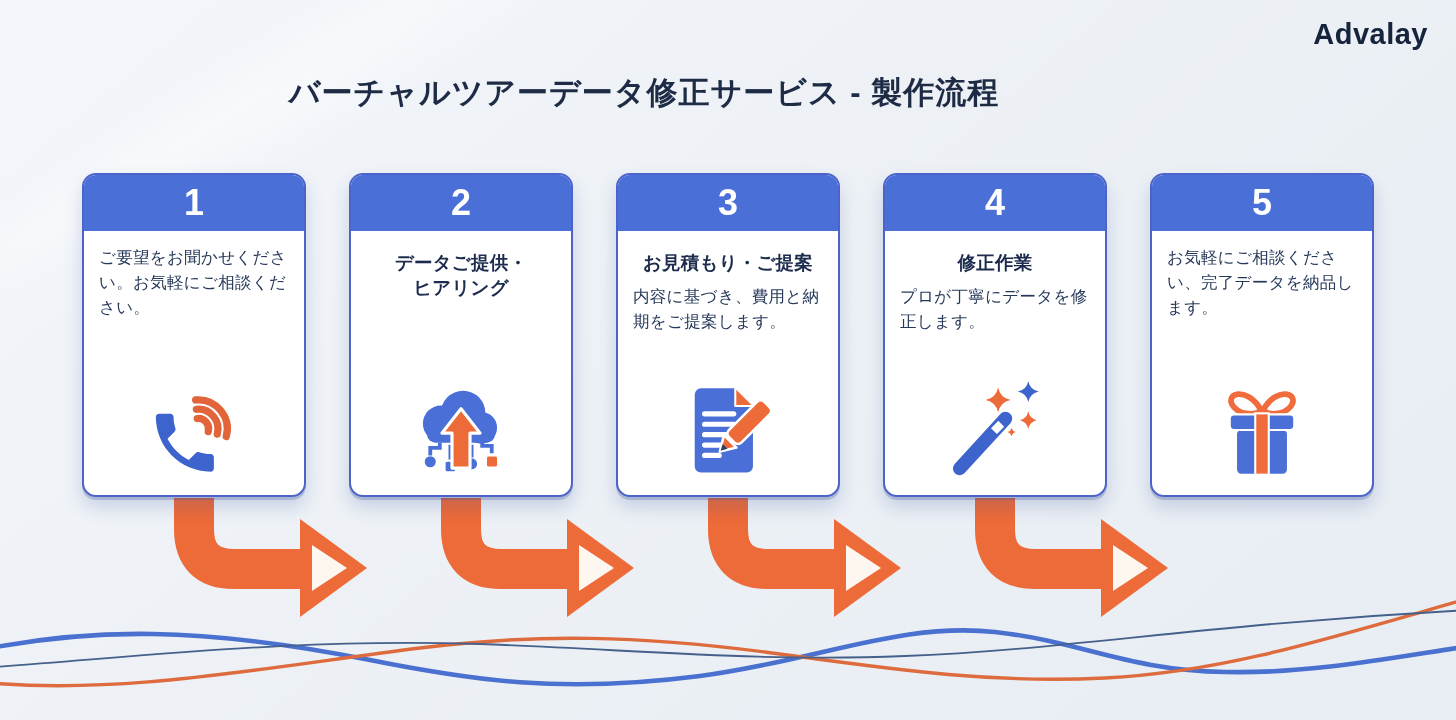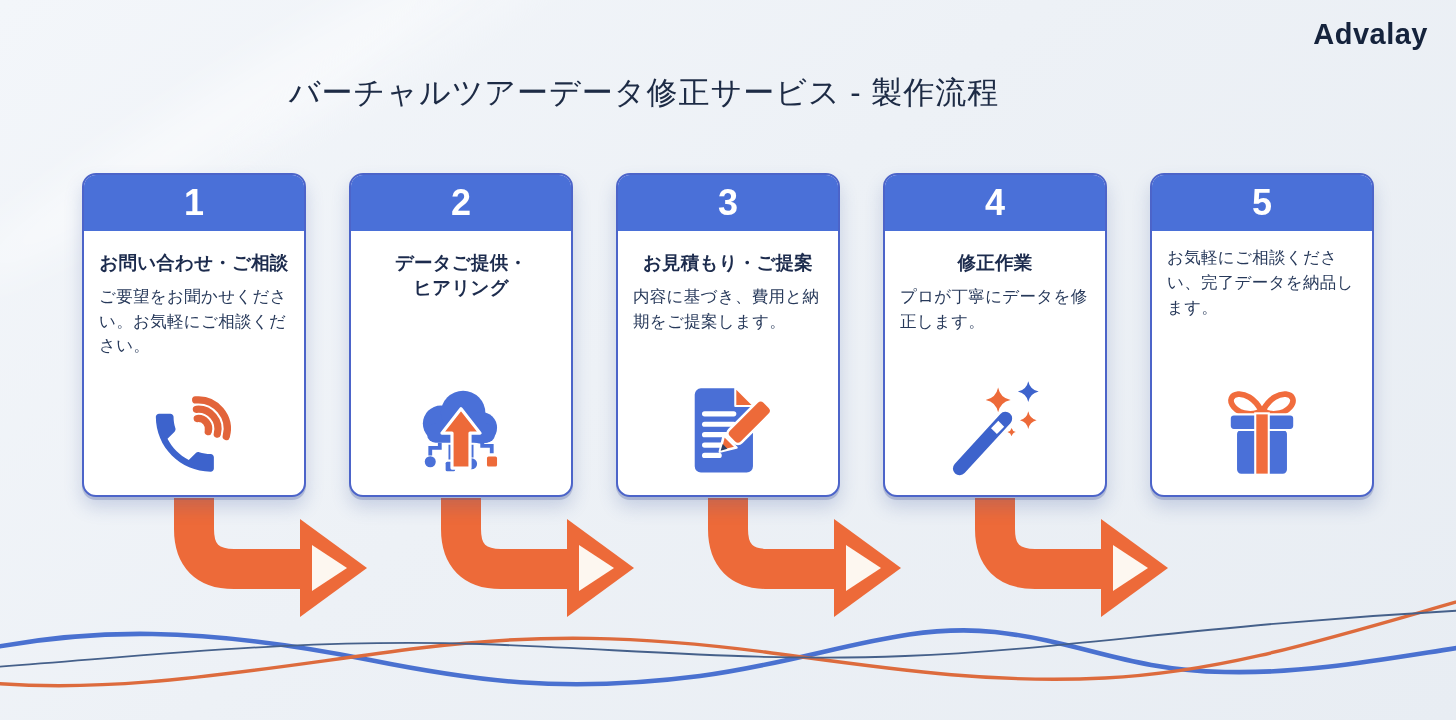--- a/index.html
+++ b/index.html
@@ -11,21 +11,21 @@
   .streak{position:absolute;background:rgba(255,255,255,.45);transform:rotate(-32deg);border-radius:50%;filter:blur(18px);}
   .streak.s1{width:600px;height:60px;left:-80px;top:90px;}
   .streak.s2{width:500px;height:46px;left:180px;top:10px;opacity:.5;}
 
   .brand{
     position:absolute;top:18px;right:28px;
     font-size:29px;font-weight:600;color:#15233c;letter-spacing:.5px;
   }
   .page-title{
     position:absolute;top:72px;left:0;width:1288px;text-align:center;
-    font-size:31px;font-weight:400;color:#1d2b45;letter-spacing:1px;
+    font-size:31px;font-weight:700;color:#1d2b45;letter-spacing:1px;
   }
 
   .cards{position:absolute;left:82px;top:173px;display:flex;gap:43px;z-index:2;}
   .card{
     width:224px;height:324px;box-sizing:border-box;
     background:#ffffff;border:2px solid #4c64c9;border-radius:14px;
     overflow:hidden;display:flex;flex-direction:column;
     box-shadow:0 3px 0 rgba(60,80,150,.25),0 10px 18px rgba(60,85,160,.22);
   }
   .card-header{
@@ -58,21 +58,20 @@
   <div class="brand">Advalay</div>
   <div class="page-title">バーチャルツアーデータ修正サービス - 製作流程</div>
 
   <div class="cards">
 
     <div class="card">
       <div class="card-header">
         <span class="card-number">1</span>
       </div>
       <div class="card-body">
-        <div class="card-title">お問い合わせ・ご相談</div>
         <div class="card-desc">ご要望をお聞かせください。お気軽にご相談ください。</div>
         <div class="card-icon">
           <svg width="104" height="100" viewBox="0 0 100 96">
             <g fill="none" stroke="#e2643a" stroke-width="7" stroke-linecap="round">
               <path d="M 53.1 36.0 A 10 10 0 0 1 63.7 48.6"></path>
               <path d="M 52.3 27.1 A 19 19 0 0 1 72.4 51.0"></path>
               <path d="M 51.6 18.1 A 28 28 0 0 1 81.0 53.3"></path>
             </g>
             <g transform="translate(4,22) scale(3.1)" fill="#3d63cc">
               <path d="M6.62 10.79c1.44 2.83 3.76 5.14 6.59 6.59l2.2-2.2c.27-.27.67-.36 1.02-.24 1.12.37 2.33.57 3.57.57.55 0 1 .45 1 1V20c0 .55-.45 1-1 1-9.39 0-17-7.61-17-17 0-.55.45-1 1-1h3.5c.55 0 1 .45 1 1 0 1.25.2 2.45.57 3.57.11.35.03.74-.25 1.02l-2.2 2.2z"></path>

